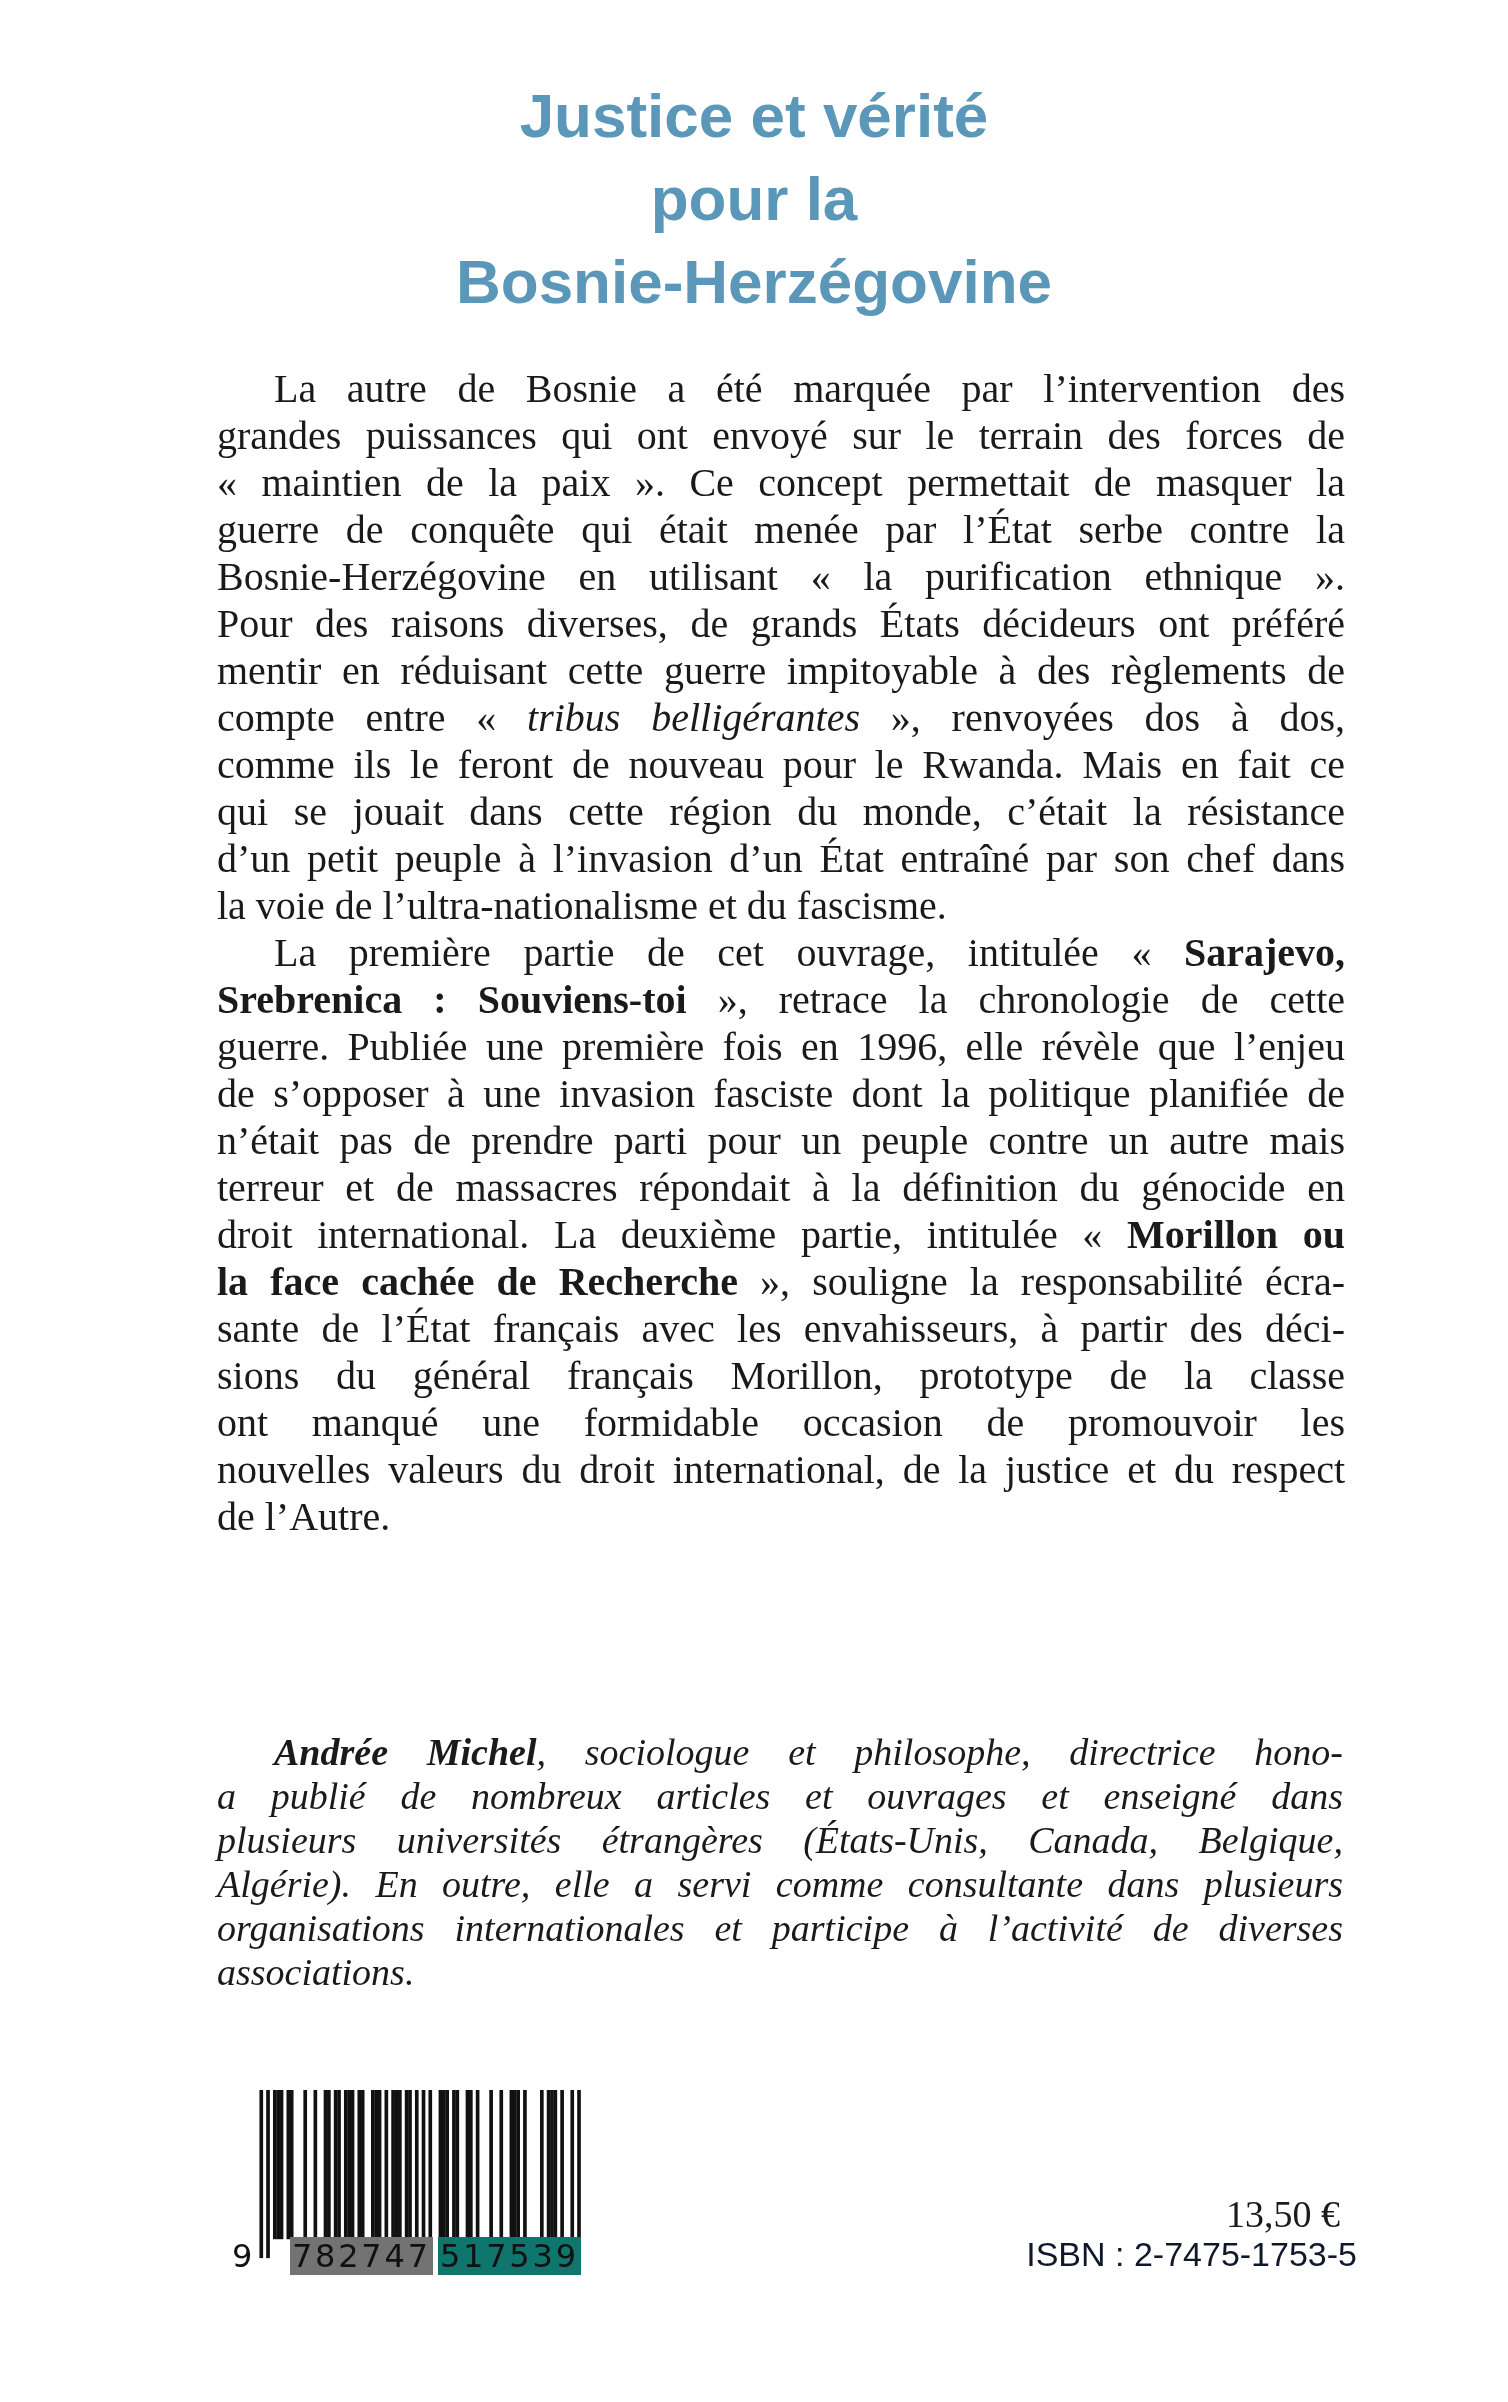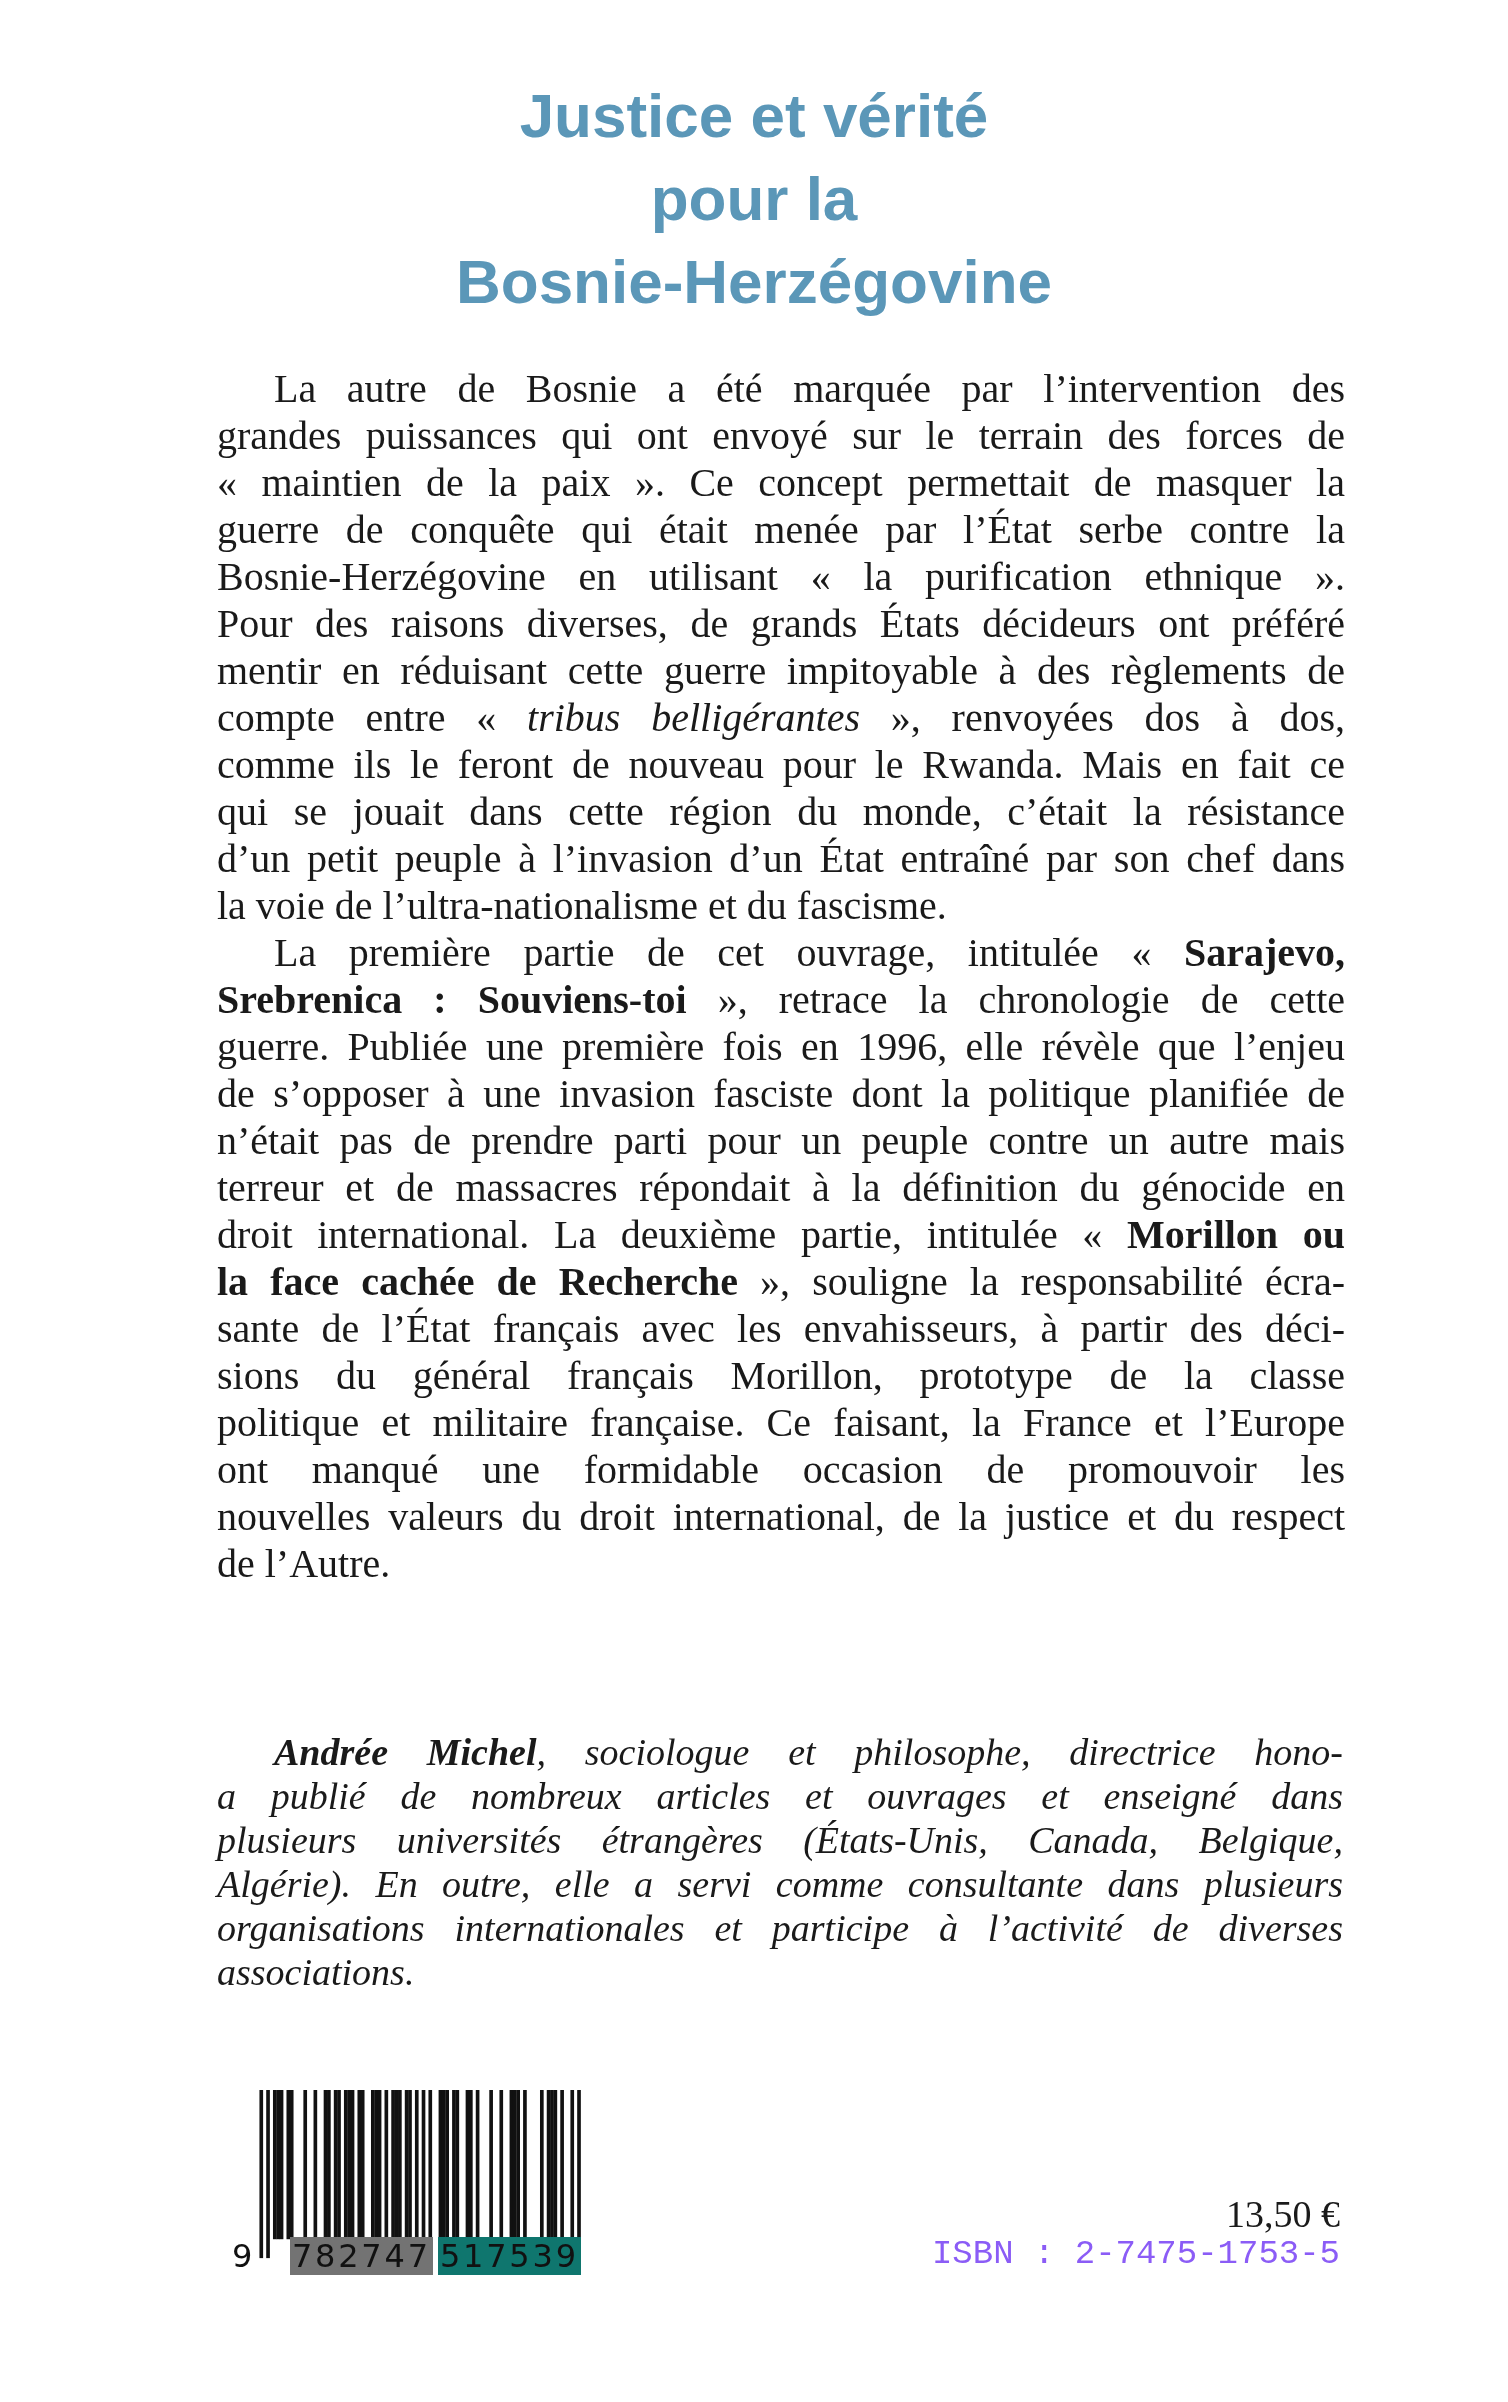--- a/index.html
+++ b/index.html
@@ -38,22 +38,22 @@
     letter-spacing: 2.8px;
   }
   .barcode-digits .d0 { position: absolute; left: 0; }
   .barcode-digits .d1 { position: absolute; left: 58px; background: #737373; padding: 0 1.9px; }
   .barcode-digits .d2 { position: absolute; left: 206px; background: #0f766e; padding: 0 1.9px; }
   .price {
     position: absolute; right: 168px; top: 2192px;
     font-family: "Liberation Serif", serif; font-size: 38px; color: #1a1a1a;
   }
   .isbn {
-    position: absolute; right: 168px; top: 2235px;
-    font-family: Liberation Mono, monospace; font-size: 34px; color: #8b5cf6;
+    position: absolute; right: 151px; top: 2235px;
+    font-family: Liberation Sans, sans-serif; font-size: 34px; color: #0f172a;
   }
 </style>
 </head>
 <body>
 
 <div class="title">
   <span class="tline">Justice et vérité</span>
   <span class="tline">pour la</span>
   <span class="tline">Bosnie-Herzégovine</span>
 </div>
@@ -74,21 +74,20 @@
     <span class="line indent">La première partie de cet ouvrage, intitulée « <span class="b">Sarajevo,</span></span>
     <span class="line"><span class="b">Srebrenica : Souviens-toi</span> », retrace la chronologie de cette</span>
     <span class="line">guerre. Publiée une première fois en 1996, elle révèle que l’enjeu</span>
     <span class="line">de s’opposer à une invasion fasciste dont la politique planifiée de</span>
     <span class="line">n’était pas de prendre parti pour un peuple contre un autre mais</span>
     <span class="line">terreur et de massacres répondait à la définition du génocide en</span>
     <span class="line">droit international. La deuxième partie, intitulée « <span class="b">Morillon ou</span></span>
     <span class="line"><span class="b">la face cachée de Recherche</span> », souligne la responsabilité écra-</span>
     <span class="line">sante de l’État français avec les envahisseurs, à partir des déci-</span>
     <span class="line">sions du général français Morillon, prototype de la classe</span>
-    <span class="line">politique et militaire française. Ce faisant, la France et l’Europe</span>
     <span class="line">ont manqué une formidable occasion de promouvoir les</span>
     <span class="line">nouvelles valeurs du droit international, de la justice et du respect</span>
     <span class="line last">de l’Autre.</span>
   </div>
 <div class="stray-dot"></div>
 
 <div class="author" id="author">
     <span class="line indent"><span class="b">Andrée Michel</span>, sociologue et philosophe, directrice hono-</span>
     <span class="line">a publié de nombreux articles et ouvrages et enseigné dans</span>
     <span class="line">plusieurs universités étrangères (États-Unis, Canada, Belgique,</span>

